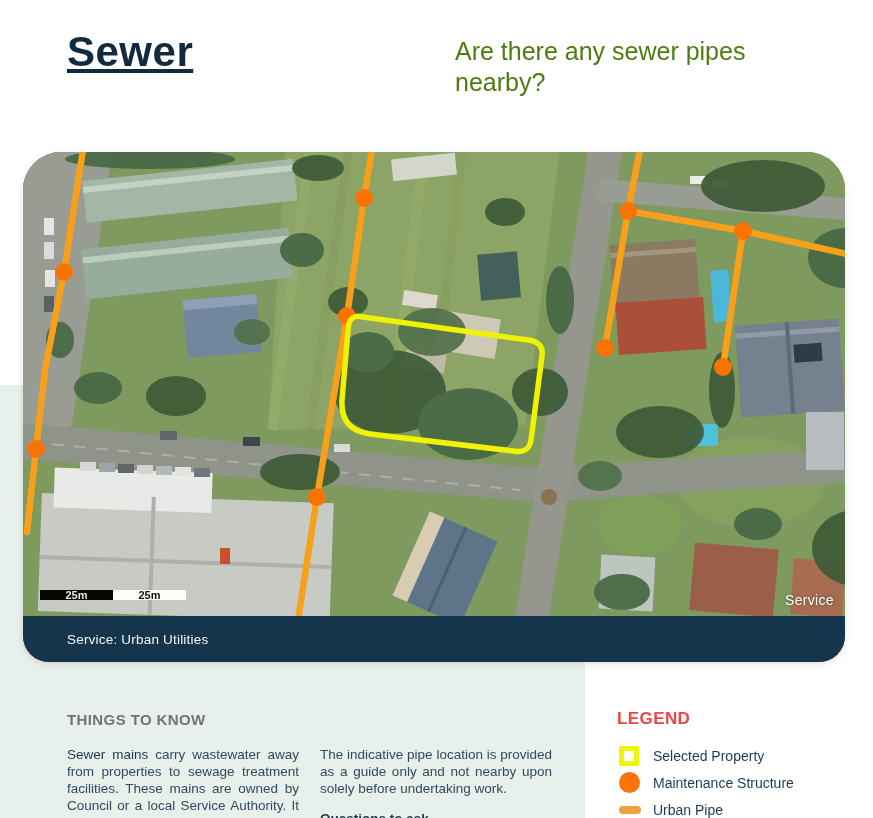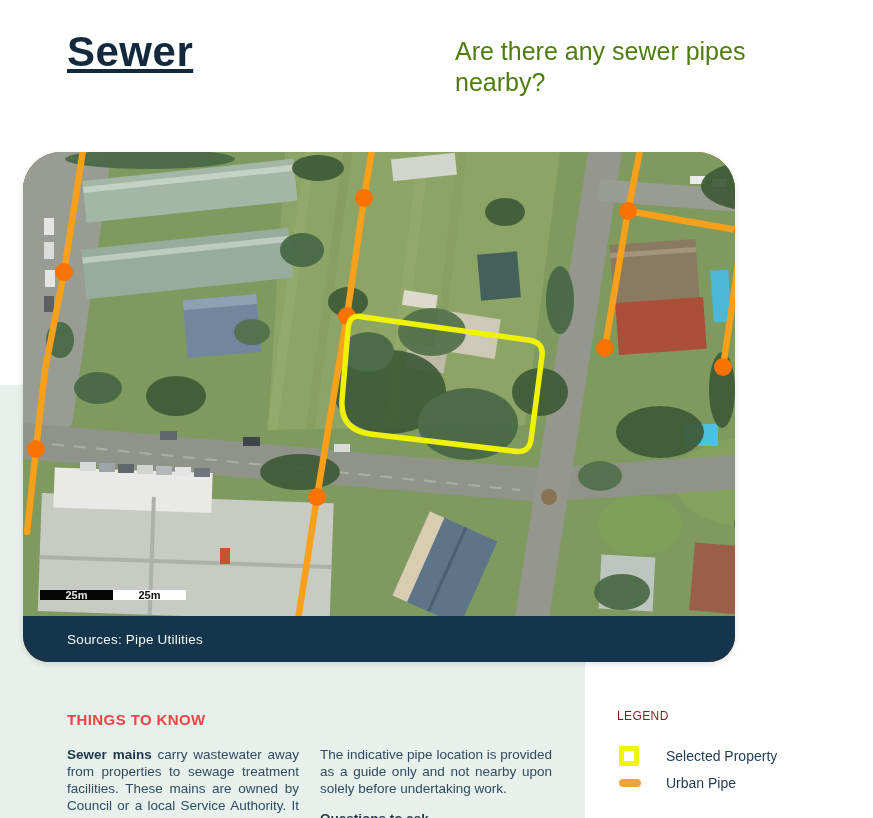--- a/index.html
+++ b/index.html
@@ -11,50 +11,50 @@
   .green-panel{position:absolute;left:0;top:385px;width:585px;height:433px;
                background:#E7F0EA;}
 
   
   .page-title{position:absolute;left:67px;top:28px;font-size:42px;font-weight:bold;
               color:#13293D;letter-spacing:.5px;text-decoration:underline;}
   .question{position:absolute;left:455px;top:36px;width:330px;font-size:25px;
             line-height:31px;color:#4d7c0f;font-weight:400;}
 
   
-  .map-card{position:absolute;left:23px;top:152px;width:712px;height:510px;
+  .map-card{position:absolute;left:23px;top:152px;width:822px;height:510px;
             border-radius:38px 38px 26px 26px;overflow:hidden;background:#c2410c;
             box-shadow:0 2px 6px rgba(0,0,0,.12);}
   .map-svg{position:absolute;left:0;top:0;width:822px;height:465px;display:block;}
   .scalebar{position:absolute;left:17px;top:438px;display:flex;}
   .scale-seg{width:73px;height:10px;font-size:11px;font-weight:bold;
              display:flex;align-items:center;justify-content:center;line-height:10px;}
   .scale-black{background:#060606;color:#E6E6E6;}
   .scale-white{background:#FDFDFD;color:#101010;}
   .google-label{position:absolute;left:762px;top:440px;color:#ffffff;font-size:14px;
                 text-shadow:0 0 3px rgba(40,40,40,.6);letter-spacing:.3px;}
   .sources-bar{position:absolute;left:0;bottom:0;width:822px;height:46px;
                background:#14354B;display:flex;align-items:center;}
   .sources-text{color:#F2F6F7;font-size:13.5px;padding-left:44px;letter-spacing:.2px;}
 
   
   .things-heading{position:absolute;left:67px;top:711px;font-size:15px;font-weight:bold;
-                  color:#ef4444;letter-spacing:.4px;}
+                  color:#737373;letter-spacing:.4px;}
   .columns{position:absolute;left:67px;top:746px;width:486px;display:flex;gap:21px;}
   .col{width:232px;}
   .body-text{margin:0;font-size:13.5px;line-height:17px;color:#2E4B60;
              text-align:justify;}
-  .body-bold{font-weight:bold;color:#1C374B;}
+  .body-bold{font-weight:normal;color:#1C374B;}
   .col2-heading{margin:14px 0 0 0;font-size:13.5px;font-weight:bold;color:#1C374B;}
 
   
-  .legend-heading{position:absolute;left:617px;top:709px;font-size:12px;font-weight:normal;
-                  color:#7f1d1d;letter-spacing:.4px;}
+  .legend-heading{position:absolute;left:617px;top:709px;font-size:17px;font-weight:bold;
+                  color:#ef4444;letter-spacing:.4px;}
   .legend-rows{position:absolute;left:619px;top:742px;}
-  .legend-row{display:flex;align-items:center;height:27px;gap:13px;}
+  .legend-row{display:flex;align-items:center;height:27px;}
   .legend-icon{width:23px;display:flex;justify-content:flex-start;align-items:center;}
   .icon-square{width:10px;height:10px;background:#ffffff;border:5px solid #F2F406;}
   .icon-circle{width:21px;height:21px;border-radius:50%;background:#F9750A;}
   .icon-bar{width:22px;height:8px;border-radius:4px;background:#F0A23E;}
   .legend-label{margin-left:11px;font-size:14px;color:#1C3A53;}
 </style>
 </head>
 <body>
 
 <div class="page">
@@ -208,24 +208,24 @@
 
     <div class="scalebar">
       <div class="scale-seg scale-black">
         <span>25m</span>
       </div>
       <div class="scale-seg scale-white">
         <span>25m</span>
       </div>
     </div>
 
-    <div class="google-label">Urban</div>
+    <div class="google-label">Service</div>
 
     <div class="sources-bar">
-      <span class="sources-text">Sources: Pipe Utilities</span>
+      <span class="sources-text">Service: Urban Utilities</span>
     </div>
   </div>
 
   <div class="things-heading">THINGS TO KNOW</div>
 
   <div class="columns">
     <div class="col">
       <p class="body-text"><span class="body-bold">Sewer mains</span><span> carry wastewater away from properties to sewage treatment facilities. These mains are owned by Council or a local Service Authority. It is important to locate these pipes before you start any</span></p>
     </div>
     <div class="col">
@@ -237,19 +237,25 @@
   <div class="legend-heading">LEGEND</div>
   <div class="legend-rows">
     <div class="legend-row">
       <span class="legend-icon">
           <span class="icon-square"></span>
         </span>
       <span class="legend-label">Selected Property</span>
     </div>
     <div class="legend-row">
       <span class="legend-icon">
+          <span class="icon-circle"></span>
+        </span>
+      <span class="legend-label">Maintenance Structure</span>
+    </div>
+    <div class="legend-row">
+      <span class="legend-icon">
           <span class="icon-bar"></span>
         </span>
       <span class="legend-label">Urban Pipe</span>
     </div>
   </div>
 
 </div>
 
 </body></html>

